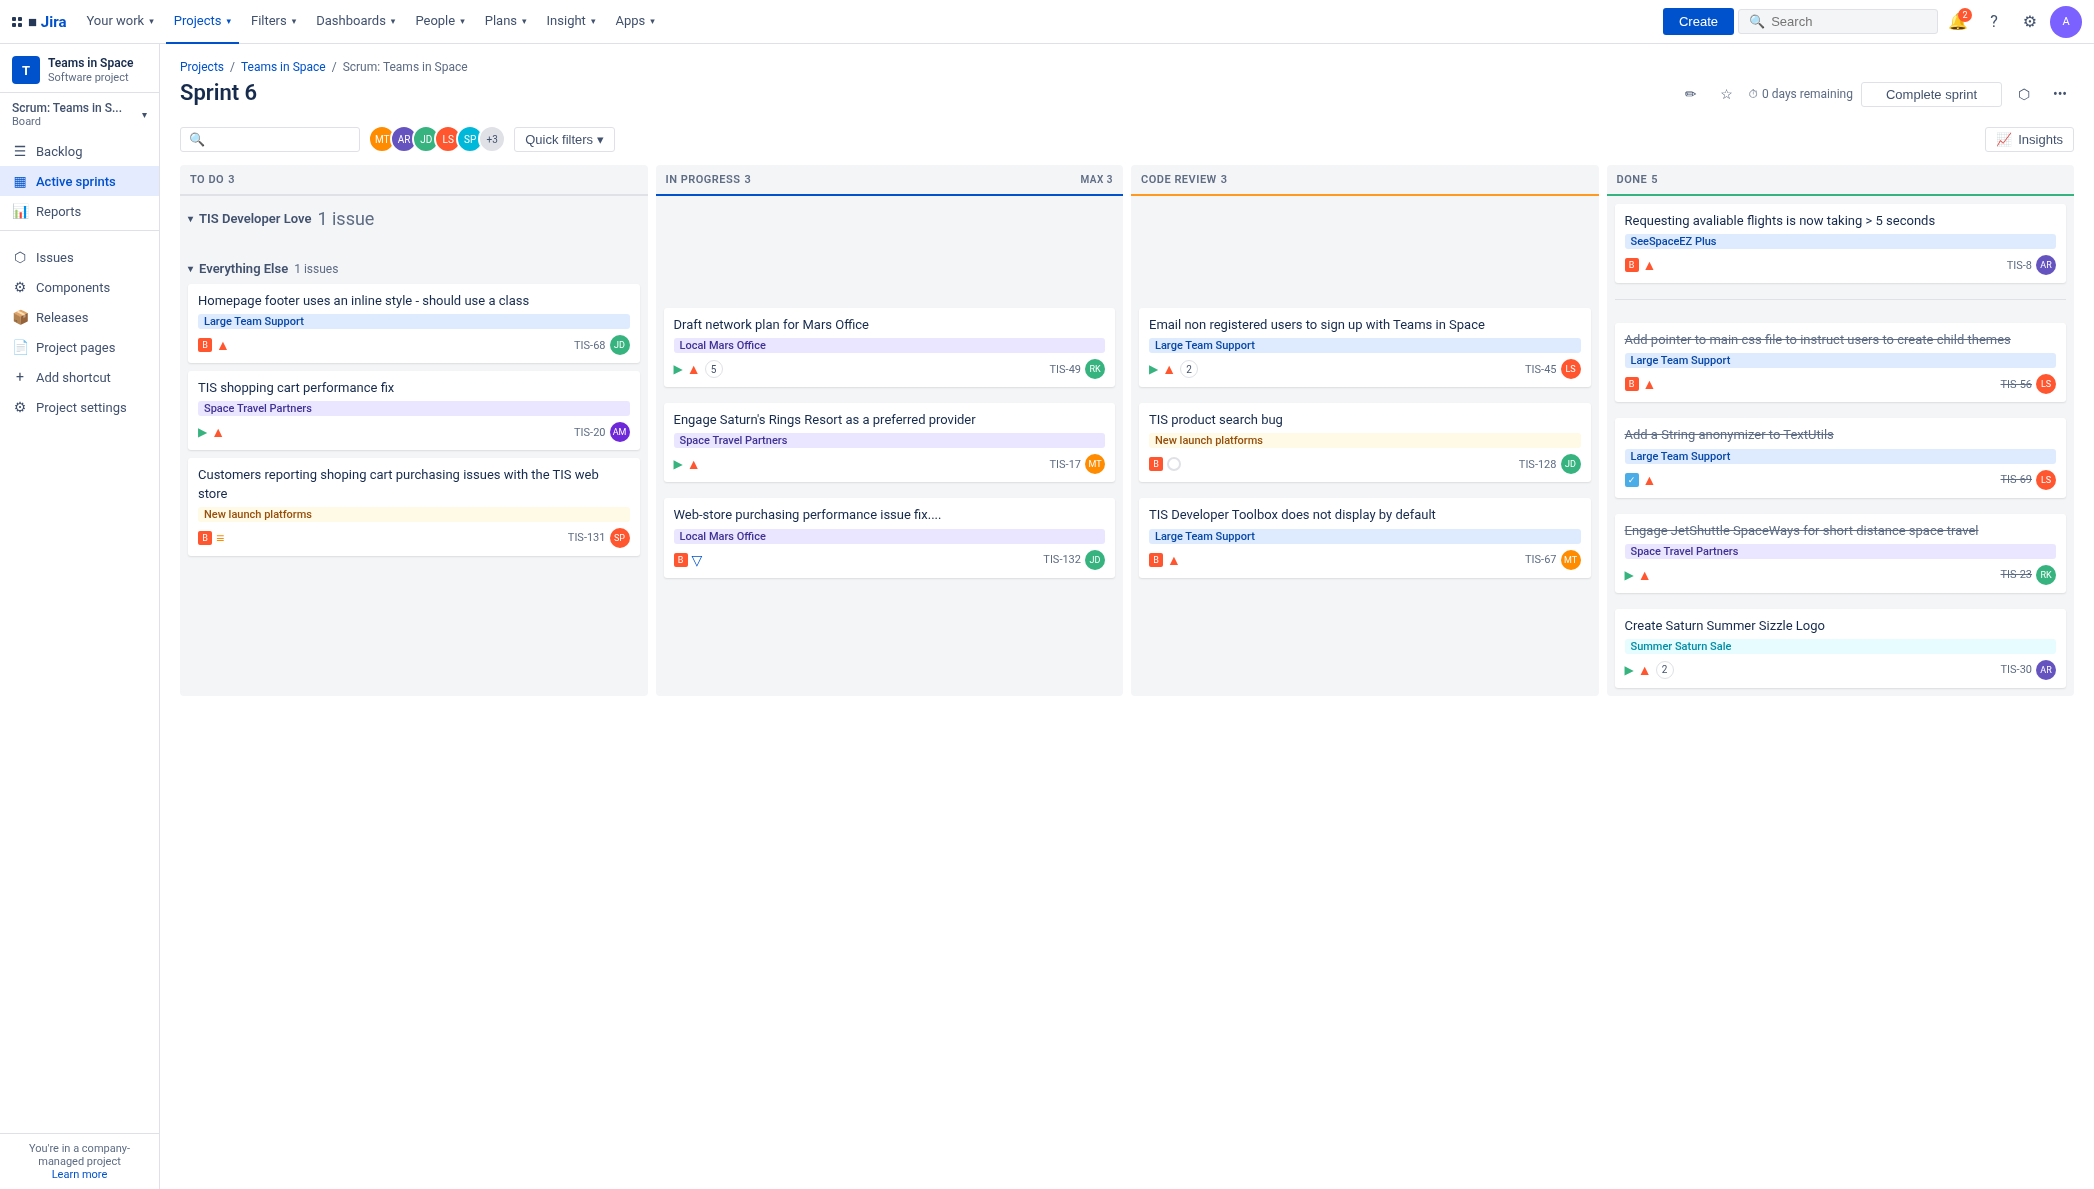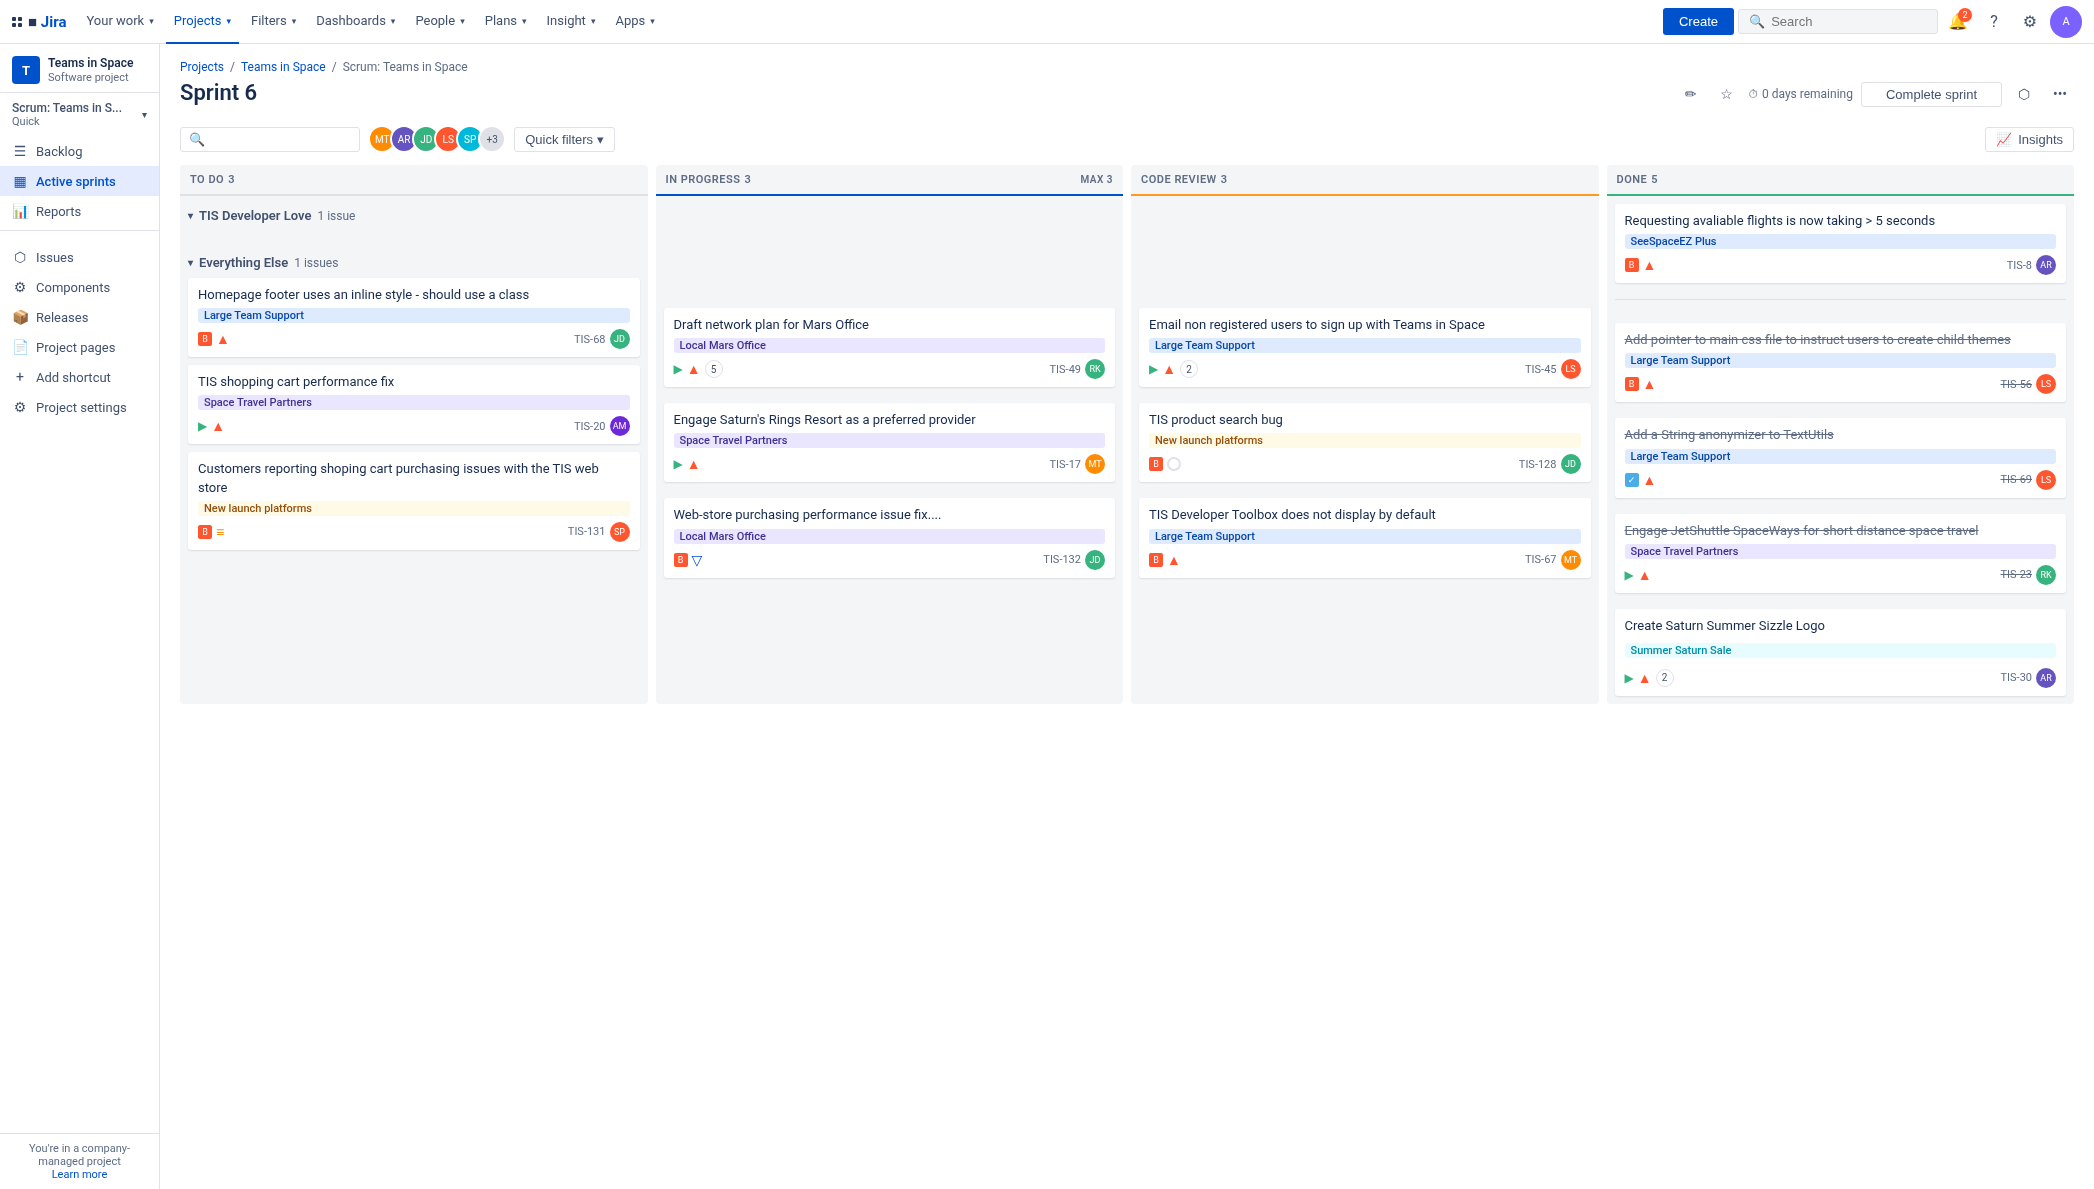--- a/index.html
+++ b/index.html
@@ -164,21 +164,21 @@
   <div class="sidebar-project">
     <div class="sidebar-project-icon">T</div>
     <div class="sidebar-project-info">
       <div class="sidebar-project-name">Teams in Space</div>
       <div class="sidebar-project-type">Software project</div>
     </div>
   </div>
   <div class="sidebar-board">
     <div>
       <div class="sidebar-board-name">Scrum: Teams in S...</div>
-      <div class="sidebar-board-sub">Quick</div>
+      <div class="sidebar-board-sub">Board</div>
     </div>
     <span style="margin-left:auto; font-size:10px; color:#42526E;">▾</span>
   </div>
   <nav class="sidebar-nav">
     <div class="sidebar-nav-item">
       <span class="icon">☰</span>
       <span>Backlog</span>
     </div>
     <div class="sidebar-nav-item active">
       <span class="icon">▦</span>
@@ -275,21 +275,21 @@
       <div class="col-header">
         <span>TO DO</span>
         <span class="count">3</span>
       </div>
       <div class="col-body">
 
         <div class="group-section">
           <div class="section-header">
             <span class="section-toggle">▾</span>
             <span>TIS Developer Love</span>
-            <span style="font-weight:400; font-size:12px; color:#5E6C84;">1 issue</span>
+            <span style="font-weight:400; font-size:18px; color:#5E6C84;">1 issue</span>
           </div>
 
           <div style="height:8px;"></div>
         </div>
 
         <div class="group-section">
           <div class="section-header">
             <span class="section-toggle">▾</span>
             <span>Everything Else</span>
             <span style="font-weight:400; font-size:12px; color:#5E6C84;">1 issues</span>
@@ -494,21 +494,21 @@
           <div class="card-footer">
             <span class="icon-story">▶</span>
             <span style="color:#FF5630; font-size:14px;">▲</span>
             <div class="card-footer-right">
               <span class="card-id" style="text-decoration:line-through;">TIS-23</span>
               <div class="card-avatar" style="background:#36B37E;">RK</div>
             </div>
           </div>
         </div>
 
-        <div class="card" style="margin-top:8px;gap:8px;">
+        <div class="card" style="margin-top:8px;">
           <div class="card-title">Create Saturn Summer Sizzle Logo</div>
           <span class="card-label label-teal">Summer Saturn Sale</span>
           <div class="card-footer">
             <span class="icon-story">▶</span>
             <span style="color:#FF5630; font-size:14px;">▲</span>
             <span class="story-points">2</span>
             <div class="card-footer-right">
               <span class="card-id">TIS-30</span>
               <div class="card-avatar" style="background:#6554C0;">AR</div>
             </div>

